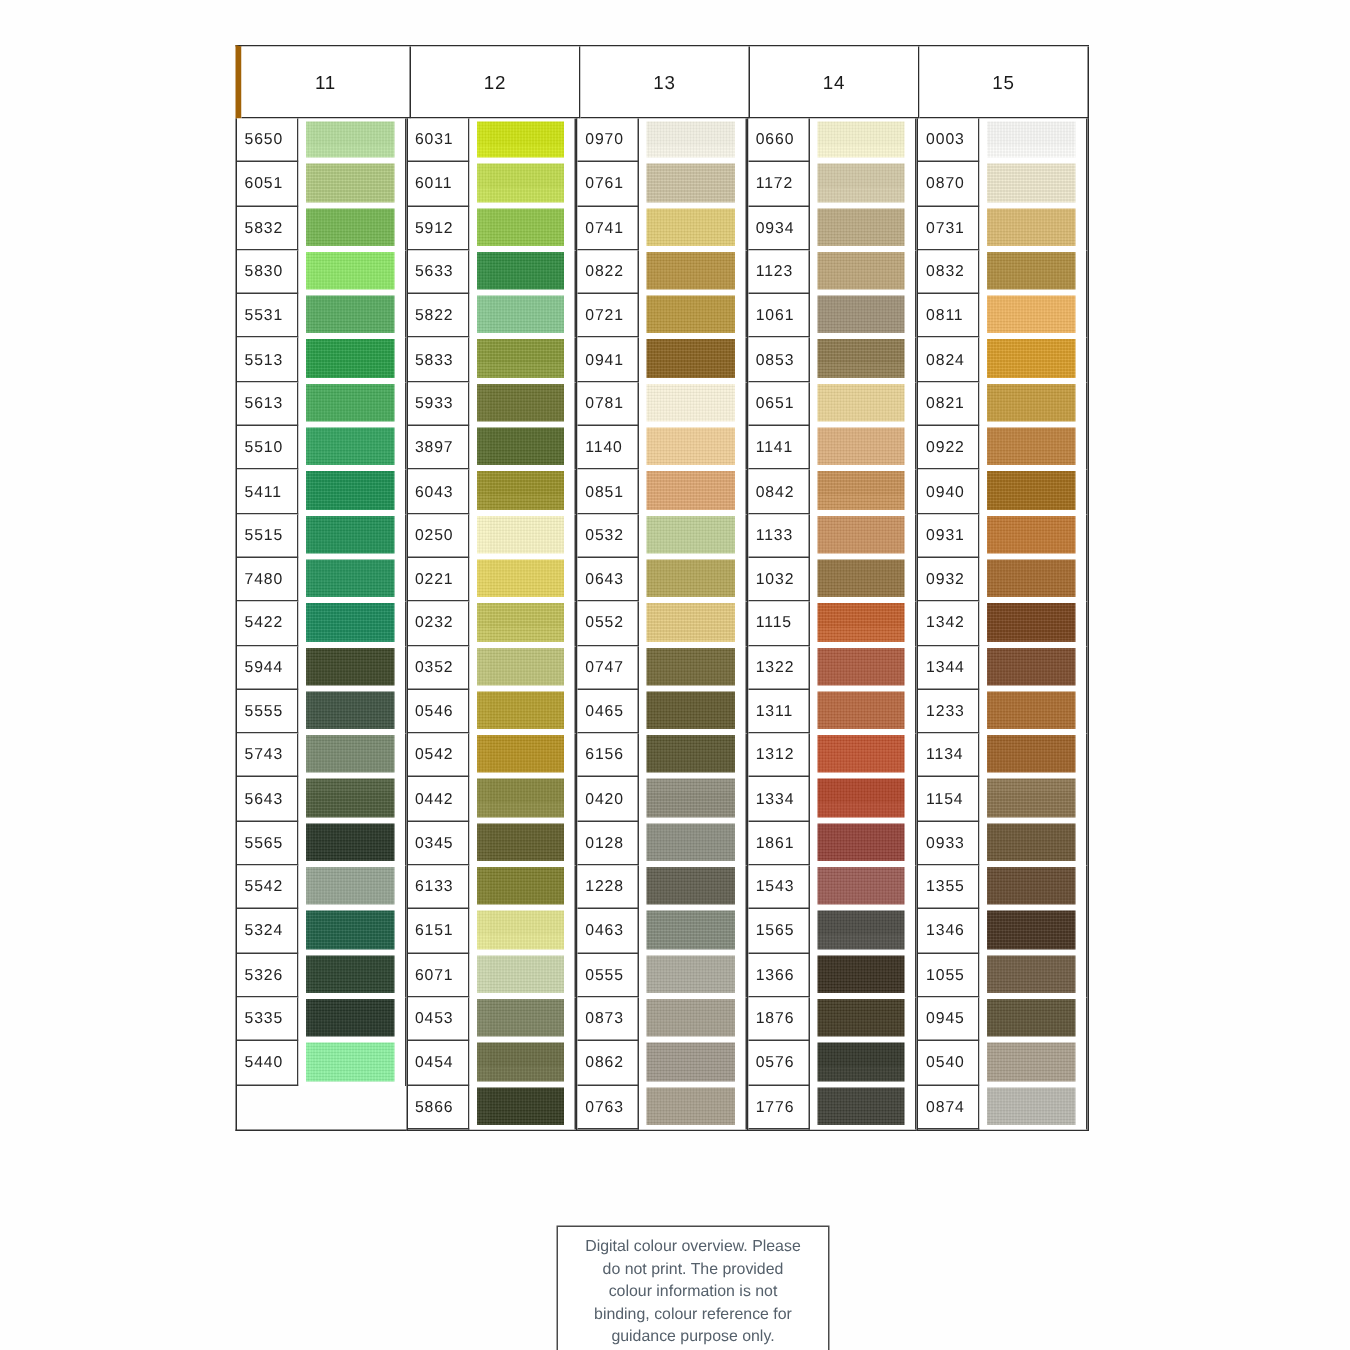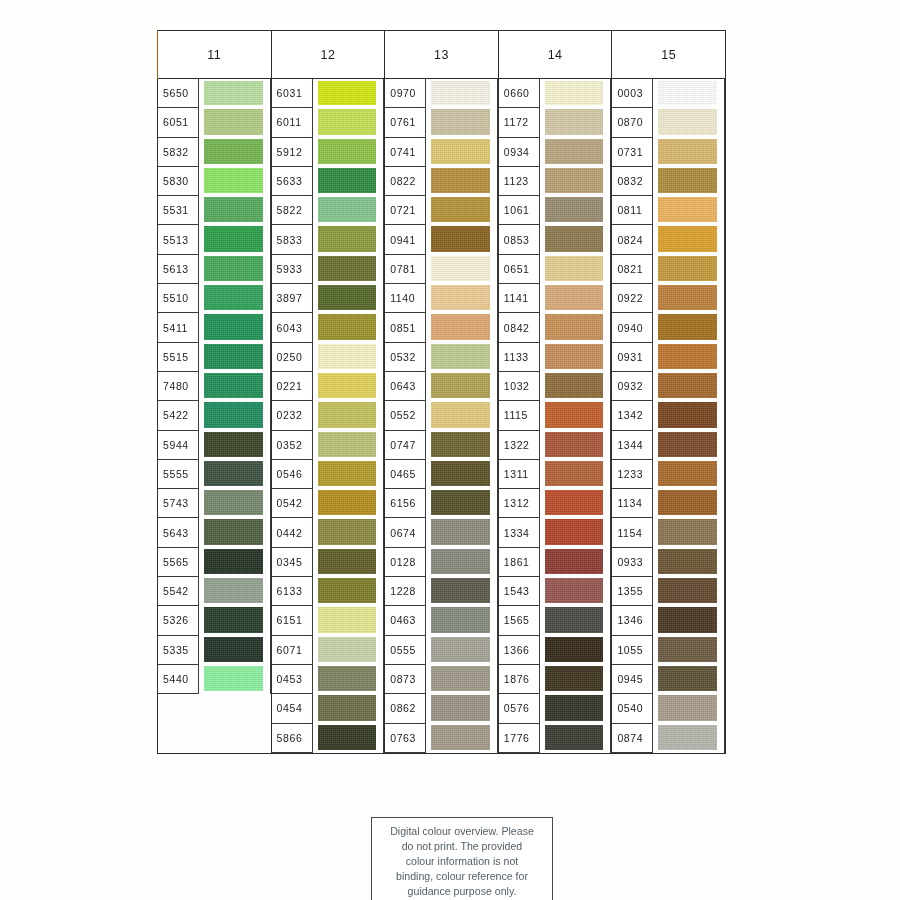--- a/index.html
+++ b/index.html
@@ -29,21 +29,21 @@
     position: absolute;
     left: 157px;
     top: 30px;
     width: 569px;
   }
 
   .header-row {
     display: flex;
     height: 48px;
     border-top: 1px solid #2d2d2d;
-    border-left: 1px solid #a16207;
+    border-left: 4px solid #a16207;
     text-align: right;
   }
   .header-cell {
     flex: 1 1 0;
     border-right: 1px solid #2d2d2d;
     border-bottom: 1px solid #2d2d2d;
     display: flex;
     align-items: center;
     justify-content: center;
     font-size: 12.5px;
@@ -257,20 +257,26 @@
               <div class="swatch-chip" style="background: rgb(37, 51, 36);"></div>
             </div>
           </div>
           <div class="swatch-row">
             <div class="code-cell">5542</div>
             <div class="swatch-cell">
               <div class="swatch-chip" style="background: rgb(147, 162, 145);"></div>
             </div>
           </div>
           <div class="swatch-row">
+            <div class="code-cell">5324</div>
+            <div class="swatch-cell">
+              <div class="swatch-chip" style="background: rgb(35, 99, 74);"></div>
+            </div>
+          </div>
+          <div class="swatch-row">
             <div class="code-cell">5326</div>
             <div class="swatch-cell">
               <div class="swatch-chip" style="background: rgb(40, 64, 44);"></div>
             </div>
           </div>
           <div class="swatch-row">
             <div class="code-cell">5335</div>
             <div class="swatch-cell">
               <div class="swatch-chip" style="background: rgb(35, 52, 38);"></div>
             </div>
@@ -507,21 +513,21 @@
               <div class="swatch-chip" style="background: rgb(92, 84, 41);"></div>
             </div>
           </div>
           <div class="swatch-row">
             <div class="code-cell">6156</div>
             <div class="swatch-cell">
               <div class="swatch-chip" style="background: rgb(86, 82, 44);"></div>
             </div>
           </div>
           <div class="swatch-row">
-            <div class="code-cell">0674</div>
+            <div class="code-cell">0420</div>
             <div class="swatch-cell">
               <div class="swatch-chip" style="background: rgb(140, 138, 122);"></div>
             </div>
           </div>
           <div class="swatch-row">
             <div class="code-cell">0128</div>
             <div class="swatch-cell">
               <div class="swatch-chip" style="background: rgb(135, 137, 124);"></div>
             </div>
           </div>

